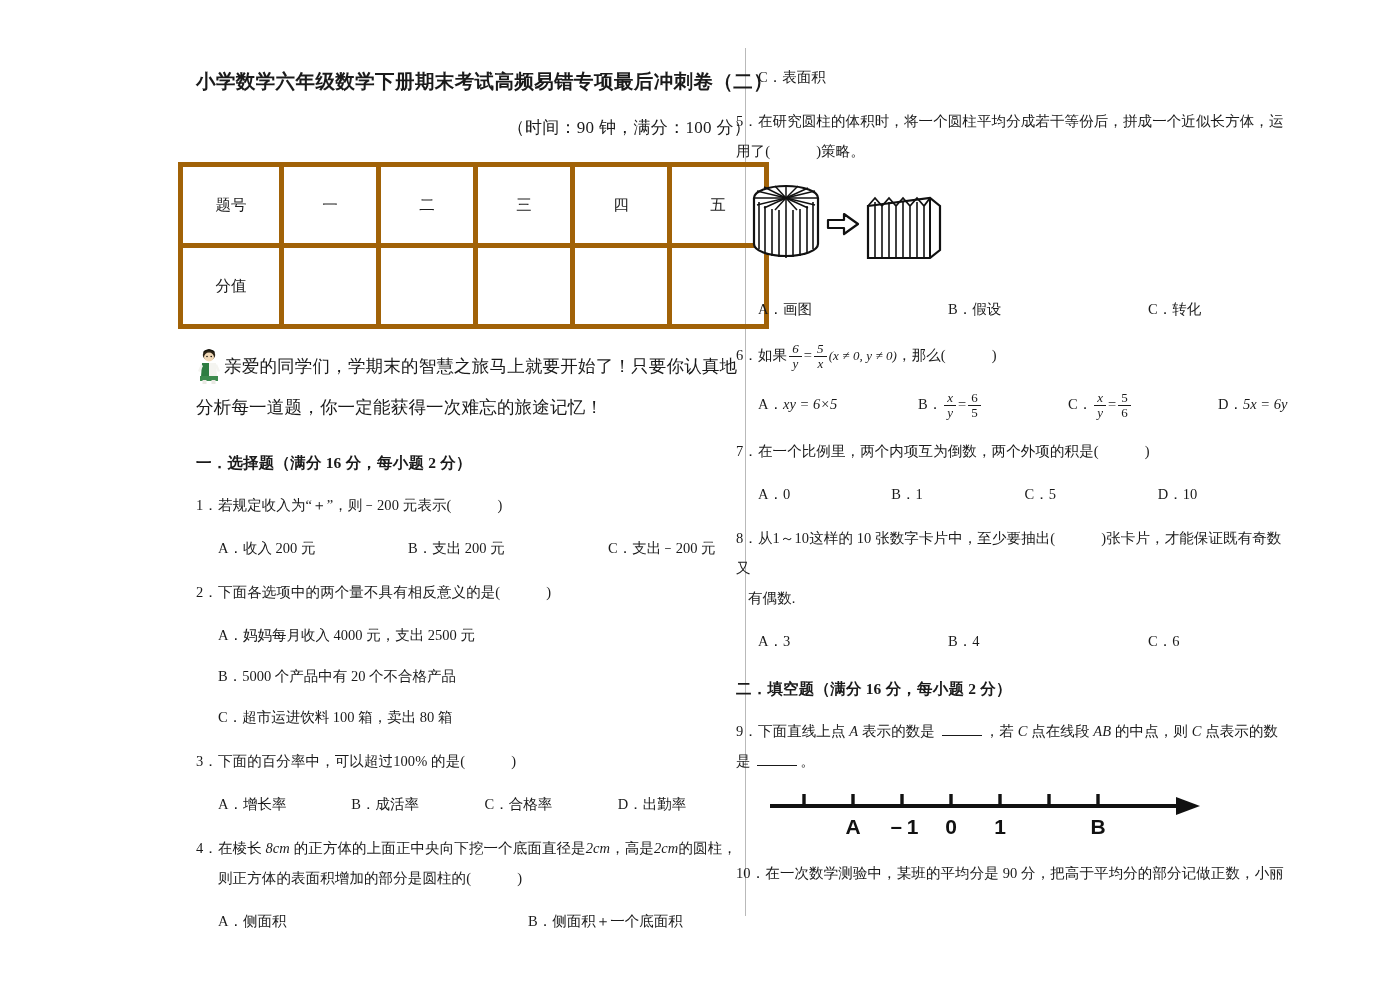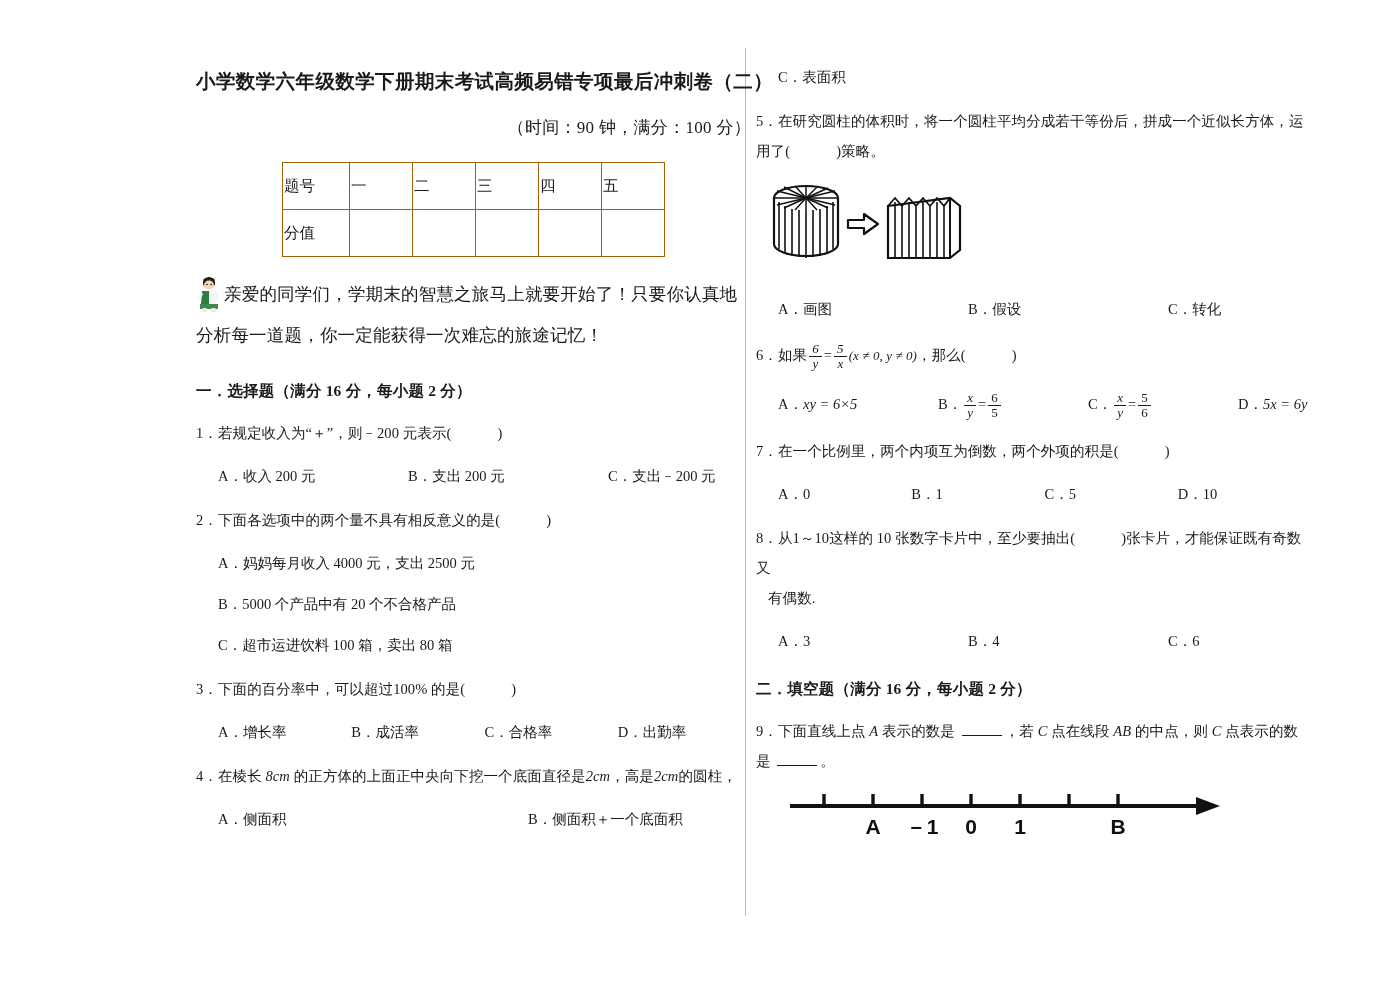--- a/index.html
+++ b/index.html
@@ -19,21 +19,21 @@
     position: absolute;
     inset: 0;
   }
   
   .col {
     position: absolute;
     top: 0;
     width: 555px;
   }
   .col-left  { left: 196px; }
-  .col-right { left: 756px; }
+  .col-right { left: 736px; }
 
   .divider {
     position: absolute;
     left: 745px;
     top: 48px;
     width: 1px;
     height: 868px;
     background: #b9b9b9;
   }
 
@@ -58,25 +58,26 @@
     margin-top: 23px;
     display: flex;
     justify-content: center;
   }
   table.score-table {
     border-collapse: collapse;
     table-layout: fixed;
     width: 364px;
   }
   table.score-table td {
-    border: 1px solid #a16207;
+    border: 5px solid #a16207;
     height: 44px;
+    text-align: center;
     vertical-align: middle;
     font-size: 15.5px;
-    padding: 1px;
+    padding: 16px;
   }
   table.score-table td.rowhead { width: 64px; }
   table.score-table td.cell    { width: 60px; }
 
   
   .intro {
     margin-top: 17px;
     font-size: 17.5px;
     line-height: 41px;
     text-indent: 0;
@@ -229,20 +230,21 @@
     </div>
     <div class="opts opt-4">
       <span>A．增长率</span>
       <span>B．成活率</span>
       <span>C．合格率</span>
       <span>D．出勤率</span>
     </div>
 
     <div class="q">
       <span>4．</span><span>在棱长 </span><span class="ital">8cm</span><span> 的正方体的上面正中央向下挖一个底面直径是</span><span class="ital">2cm</span><span>，高是</span><span class="ital">2cm</span><span>的圆柱，</span>
+      <span class="qline2"><span>则正方体的表面积增加的部分是圆柱的(</span><span class="blank-paren"></span><span>)</span></span>
     </div>
     <div class="opts opt-2">
       <span>A．侧面积</span>
       <span>B．侧面积＋一个底面积</span>
     </div>
 
   </div>
 
   <div class="col col-right">
 
@@ -386,15 +388,18 @@
         <g font-family="Liberation Sans, sans-serif" font-size="21" font-weight="bold" fill="#111" text-anchor="middle">
           <text x="89" y="50">A</text>
           <text x="138" y="50">－1</text>
           <text x="187" y="50">0</text>
           <text x="236" y="50">1</text>
           <text x="334" y="50">B</text>
         </g>
       </svg>
     </div>
 
+    <div class="q" style="margin-top:12px;">
+      <span>10．</span><span>在一次数学测验中，某班的平均分是 90 分，把高于平均分的部分记做正数，小丽</span>
+    </div>
 
   </div>
 </div>
 
 </body></html>

